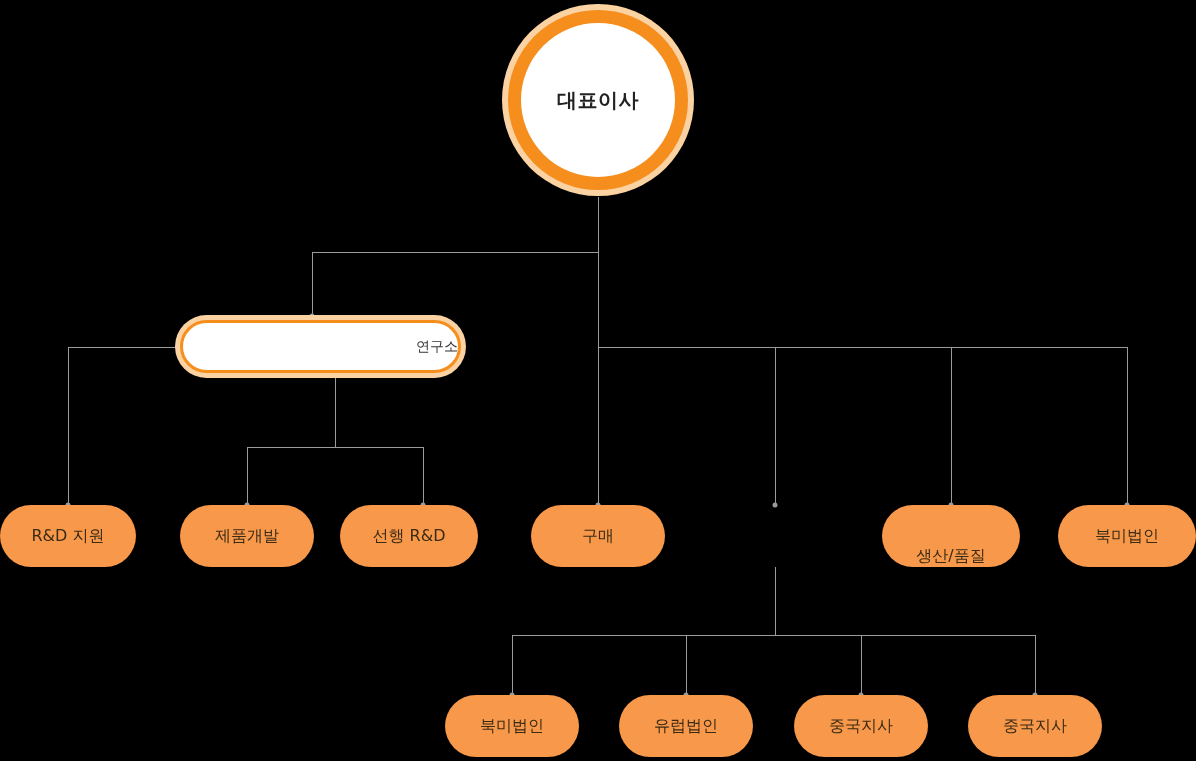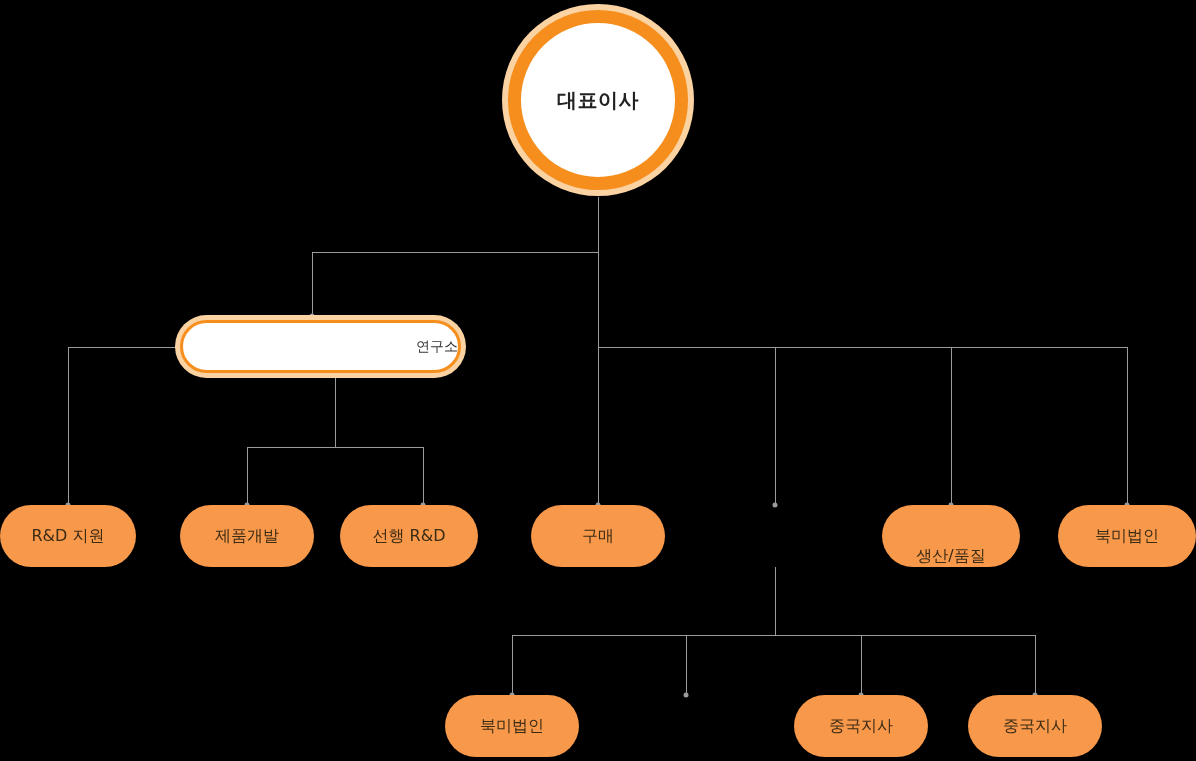--- a/index.html
+++ b/index.html
@@ -126,20 +126,23 @@
   <div class="pill" style="left:882px; top:505px; width:138px;align-items:flex-end;">
     <span>생산/품질</span>
   </div>
   <div class="pill" style="left:1058px; top:505px; width:138px;">
     <span>북미법인</span>
   </div>
 
   <div class="pill" style="left:445px; top:695px; width:134px;">
     <span>북미법인</span>
   </div>
+  <div class="pill" style="left:619px; top:695px; width:134px;">
+    <span>유럽법인</span>
+  </div>
   <div class="pill" style="left:794px; top:695px; width:134px;">
     <span>중국지사</span>
   </div>
   <div class="pill" style="left:968px; top:695px; width:134px;">
     <span>중국지사</span>
   </div>
 
 </div>
 
 </body></html>

